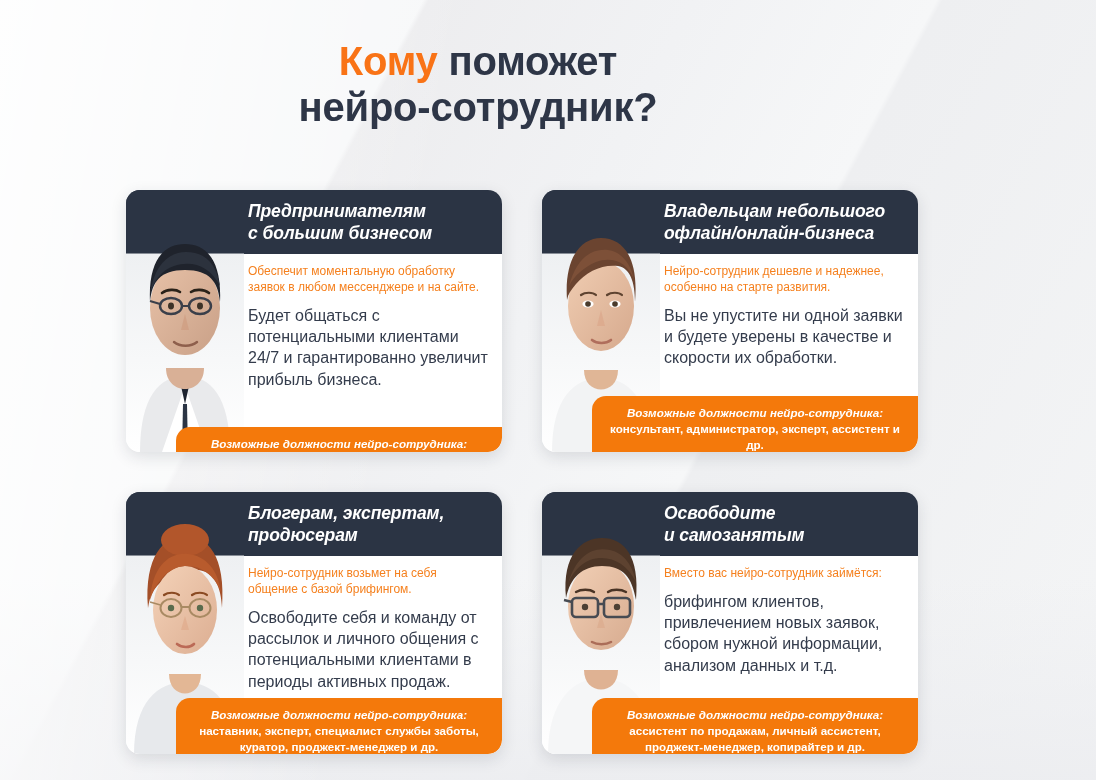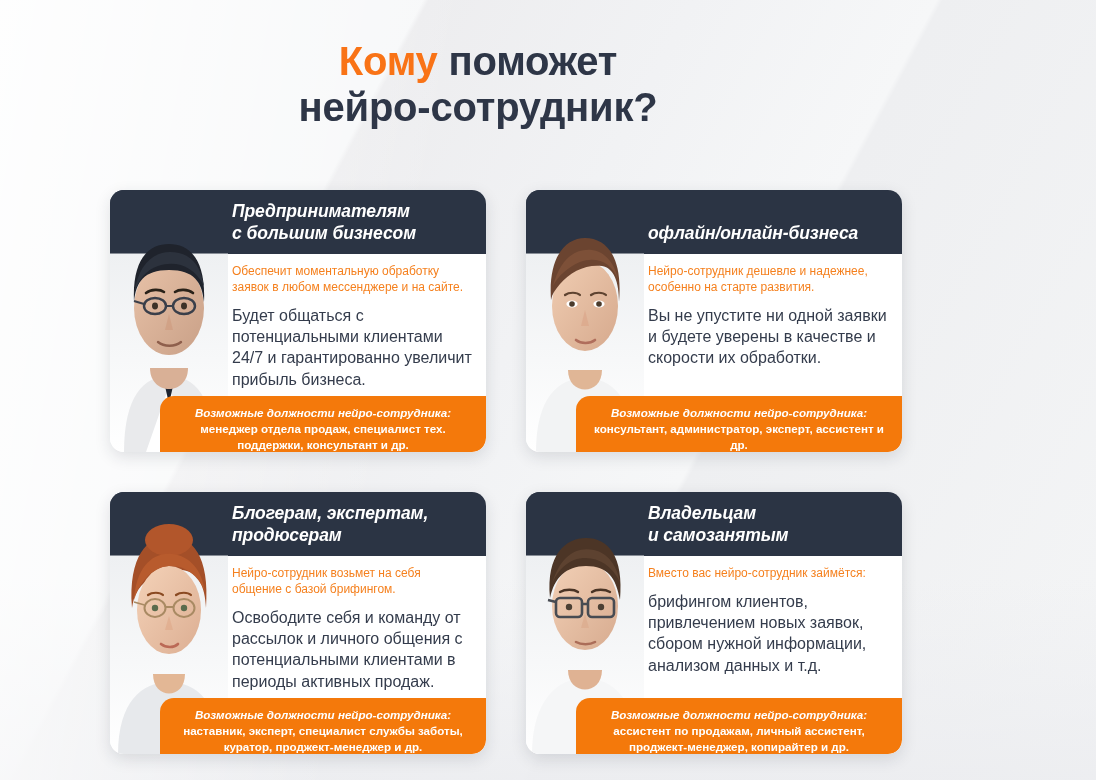--- a/index.html
+++ b/index.html
@@ -56,21 +56,21 @@
     line-height: 1.16;
     color: #2e3647;
     letter-spacing: -0.2px;
   }
   .heading .accent { color: #f97316; }
 
   
   .grid {
     position: absolute;
     top: 190px;
-    left: 110px;
+    left: 126px;
     width: 860px;
     display: grid;
     grid-template-columns: 376px 376px;
     column-gap: 94px;
     row-gap: 45px;
     gap: 40px;
   }
 
   .card {
     position: relative;
@@ -210,28 +210,27 @@
           <ellipse cx="45" cy="116" rx="3" ry="3.4" fill="#3d3227"></ellipse>
           <ellipse cx="74" cy="116" rx="3" ry="3.4" fill="#3d3227"></ellipse>
           <path d="M36 103 C41 99 50 99 54 102" stroke="#2a2219" stroke-width="2.6" fill="none" stroke-linecap="round"></path>
           <path d="M65 102 C69 99 78 99 83 103" stroke="#2a2219" stroke-width="2.6" fill="none" stroke-linecap="round"></path>
           <path d="M59 124 L55 140 L63 140 Z" fill="#cf9e82" opacity="0.75"></path>
           <path d="M48 152 C54 157 65 157 71 152" stroke="#8e5f4c" stroke-width="2.4" fill="none" stroke-linecap="round"></path>
         </svg>
       </div>
       <div class="badge">
         <div class="badge-title">Возможные должности нейро-сотрудника:</div>
-        <div class="badge-text">менеджер отдела продаж, специалист тех. поддержки, консультант и др.</div>
       </div>
     </div>
 
     <div class="card">
       <div class="card-head">
         <div class="card-title">
-          <br>
+          <span>Владельцам небольшого</span><br>
           <span>офлайн/онлайн-бизнеса</span>
         </div>
       </div>
       <div class="card-body">
         <p class="lead">Нейро-сотрудник дешевле и надежнее, особенно на старте развития.</p>
         <p class="para">Вы не упустите ни одной заявки и будете уверены в качестве и скорости их обработки.</p>
       </div>
       <div class="portrait">
         <svg viewBox="0 0 118 262" preserveAspectRatio="xMidYMid slice" aria-hidden="true">
           <defs>
@@ -314,21 +313,21 @@
       </div>
       <div class="badge">
         <div class="badge-title">Возможные должности нейро-сотрудника:</div>
         <div class="badge-text">наставник, эксперт, специалист службы заботы, куратор, проджект-менеджер и др.</div>
       </div>
     </div>
 
     <div class="card">
       <div class="card-head">
         <div class="card-title">
-          <span>Владельцам</span><br>
+          <span>Освободите</span><br>
           <span>и самозанятым</span>
         </div>
       </div>
       <div class="card-body">
         <p class="lead">Вместо вас нейро-сотрудник займётся:</p>
         <p class="para">брифингом клиентов, привлечением новых заявок, сбором нужной информации, анализом данных и т.д.</p>
       </div>
       <div class="portrait">
         <svg viewBox="0 0 118 262" preserveAspectRatio="xMidYMid slice" aria-hidden="true">
           <defs>

